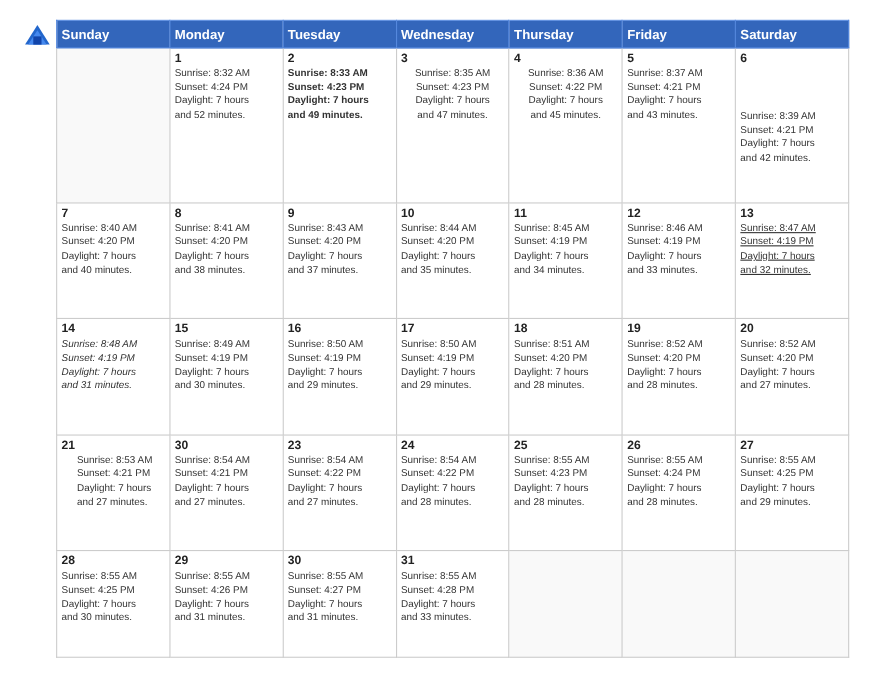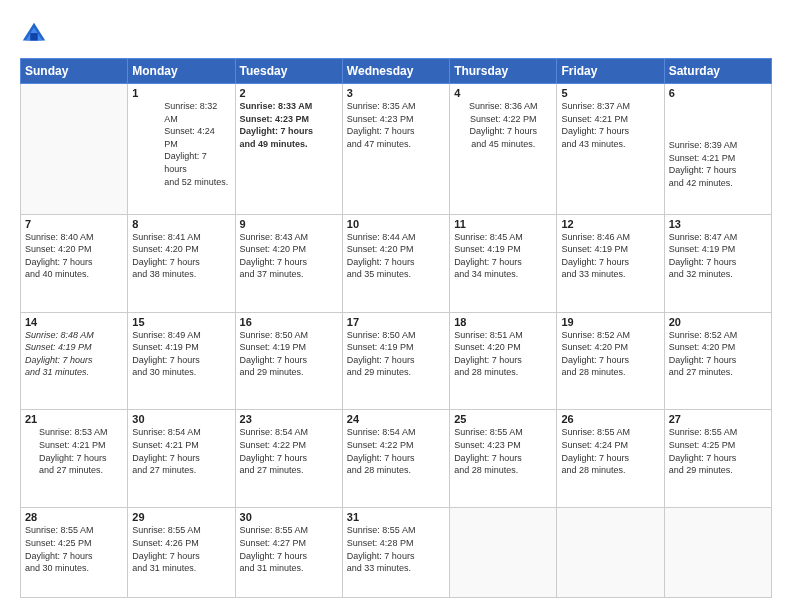--- a/index.html
+++ b/index.html
@@ -8,21 +8,21 @@
       height: 612px;
       background: #fff;
       font-family: Arial, sans-serif;
       overflow: hidden;
     }
     .page {
       width: 792px;
       height: 612px;
       padding: 18px 20px 14px 20px;
       display: flex;
-      flex-direction: column;
+      flex-direction: row;
     }
     .header {
       display: flex;
       justify-content: space-between;
       align-items: flex-start;
       margin-bottom: 10px;
     }
     .logo {
       display: flex;
       align-items: center;
@@ -136,35 +136,35 @@
           <th>Thursday</th>
           <th>Friday</th>
           <th>Saturday</th>
         </tr>
     </thead>
     <tbody id="calendar-body">
     <tr>
           <td class="empty-cell"></td>
           <td>
             <span class="day-num">1</span>
-            <div class="day-info" style="white-space: pre-line; margin-left: 32px;">Sunrise: 8:32 AM
+            <div class="day-info" style="white-space: pre-line;">Sunrise: 8:32 AM
 Sunset: 4:24 PM
 Daylight: 7 hours
 and 52 minutes.</div>
           </td>
           <td>
             <span class="day-num">2</span>
             <div class="day-info" style="white-space: pre-line; font-weight: bold;">Sunrise: 8:33 AM
 Sunset: 4:23 PM
 Daylight: 7 hours
 and 49 minutes.</div>
           </td>
           <td>
             <span class="day-num">3</span>
-            <div class="day-info" style="white-space: pre-line;">Sunrise: 8:35 AM
+            <div class="day-info" style="white-space: pre-line; text-align: center;">Sunrise: 8:35 AM
 Sunset: 4:23 PM
 Daylight: 7 hours
 and 47 minutes.</div>
           </td>
           <td>
             <span class="day-num">4</span>
             <div class="day-info" style="white-space: pre-line; text-align: center;">Sunrise: 8:36 AM
 Sunset: 4:22 PM
 Daylight: 7 hours
 and 45 minutes.</div>
@@ -222,21 +222,21 @@
           </td>
           <td>
             <span class="day-num">12</span>
             <div class="day-info" style="white-space: pre-line;">Sunrise: 8:46 AM
 Sunset: 4:19 PM
 Daylight: 7 hours
 and 33 minutes.</div>
           </td>
           <td>
             <span class="day-num">13</span>
-            <div class="day-info" style="white-space: pre-line;">Sunrise: 8:47 AM
+            <div class="day-info" style="white-space: pre-line; text-decoration: underline;">Sunrise: 8:47 AM
 Sunset: 4:19 PM
 Daylight: 7 hours
 and 32 minutes.</div>
           </td>
         </tr>
         <tr>
           <td>
             <span class="day-num">14</span>
             <div class="day-info" style="white-space: pre-line; font-style: italic;">Sunrise: 8:48 AM
 Sunset: 4:19 PM

